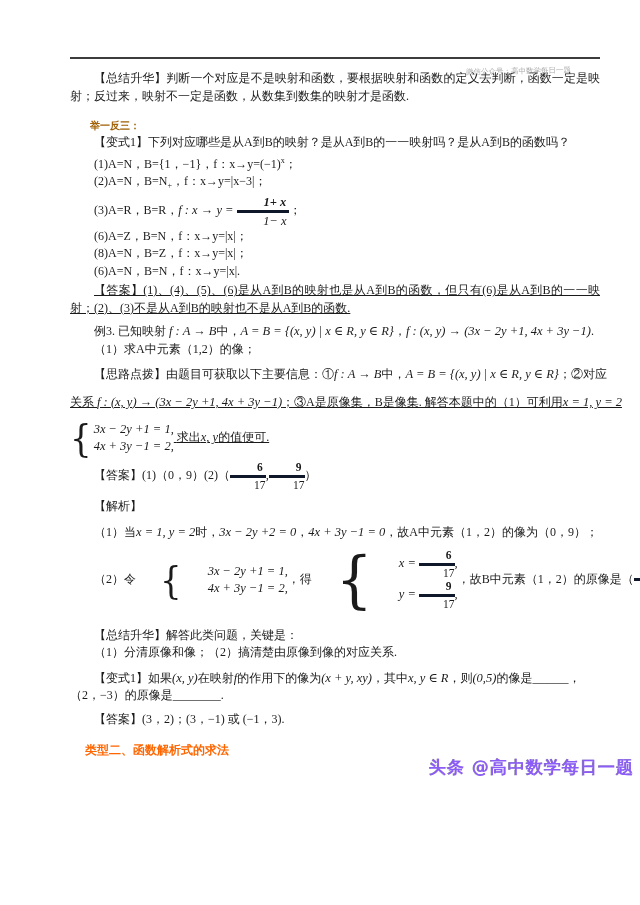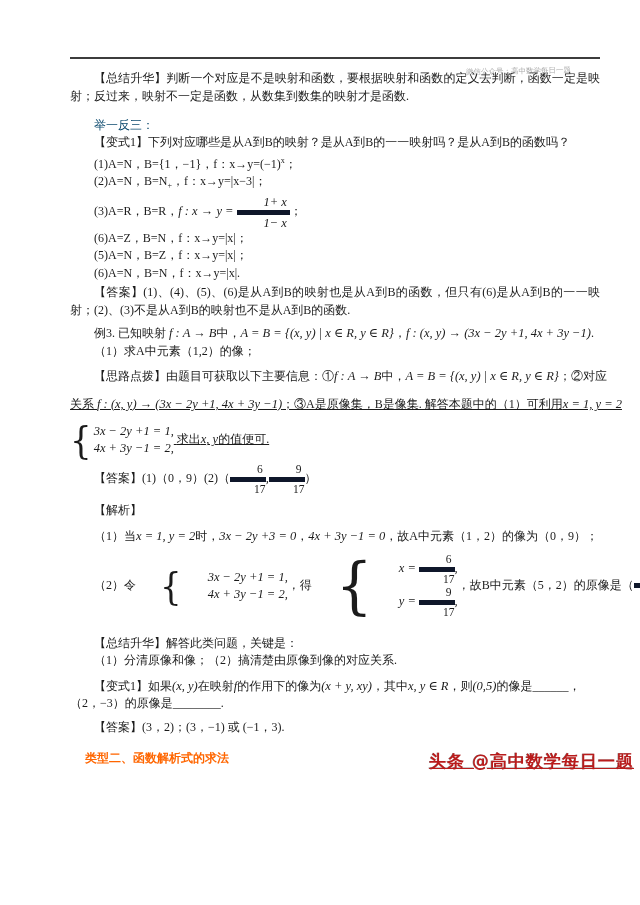--- a/index.html
+++ b/index.html
@@ -5,40 +5,40 @@
   html,body{margin:0;padding:0;background:#ffffff;}
   .page{position:relative;width:640px;height:783px;background:#ffffff;overflow:hidden;
         font-family:"Liberation Serif","DejaVu Serif",serif;color:#1b1b1b;margin-left:8px;}
   .content{margin:0 48px 0 62px;}
   .rule{border-top:2px solid #3c3c3c;margin-top:57px;height:0;}
   .para{font-size:12px;line-height:17.5px;text-align:justify;margin:0;}
   .ind{text-indent:2em;}
   .nw{white-space:nowrap;text-align:left;}
   .m{font-style:italic;font-family:"Liberation Serif","DejaVu Serif",serif;font-size:12.5px;}
   sup{font-size:8px;} sub{font-size:8px;}
-  .lianxi{color:#0c4a6e;font-weight:normal;font-size:12px;line-height:17px;margin:12px 0 0 0;text-indent:2em;}
+  .lianxi{color:#a16207;font-weight:bold;font-size:10px;line-height:17px;margin:12px 0 0 0;text-indent:2em;}
   .type2{color:#ff6600;font-weight:bold;font-size:12px;line-height:17px;margin:14px 0 0 15px;
          font-family:"DejaVu Sans","Liberation Sans",sans-serif;}
   .frac{display:inline-block;vertical-align:middle;text-align:center;line-height:1.12;font-size:11.5px;}
-  .frac .fn{display:block;border-bottom:5px solid #0f172a;padding:0 3px 1px;}
+  .frac .fn{display:block;border-bottom:3px solid #0f172a;padding:0 3px 1px;font-weight:bold;}
   .frac .fd{display:block;padding-top:1px;text-align:center;}
   .cases{display:inline-flex;align-items:center;vertical-align:middle;}
   .cases .brace{font-size:34px;line-height:1;transform:scaleY(1.08);font-weight:400;margin-right:2px;
                 font-family:"DejaVu Serif",serif;}
   .cases.tall .brace{font-size:58px;transform:scaleY(1.05);}
   .cases .rows{display:inline-block;text-align:left;}
   .cases .rows .row{display:block;line-height:17px;}
   .cases.tall .rows .row{line-height:28px;}
-  .mt2{margin-top:2px;} .mt6{margin-top:6px;} .mt8{margin-top:8px;}
+  .mt2{margin-top:2px;text-decoration:underline;} .mt6{margin-top:6px;} .mt8{margin-top:8px;}
   .mt10{margin-top:10px;text-decoration:underline;} .mt11{margin-top:11px;} .mt16{margin-top:16px;}
   .watermark{position:absolute;left:458px;top:66px;width:150px;font-size:7.5px;line-height:9px;
              color:rgba(110,110,110,0.6);transform:rotate(-1deg);}
-  .footer{position:absolute;right:14px;bottom:10px;font-family:"DejaVu Sans","Liberation Sans",sans-serif;
-          font-weight:bold;font-size:17px;color:#b91c1c;letter-spacing:1px;
-          text-shadow:1px 1px 0 #ffffff,-0.5px -0.5px 0 #8d8d8d;text-decoration:underline;}
+  .footer{position:absolute;right:14px;bottom:4px;font-family:"DejaVu Sans","Liberation Sans",sans-serif;
+          font-weight:bold;font-size:17px;color:#8b5cf6;letter-spacing:1px;
+          text-shadow:1px 1px 0 #ffffff,-0.5px -0.5px 0 #8d8d8d;}
 </style>
 </head>
 <body>
 
 <div class="page">
   <div class="content">
 
     <div class="rule"></div>
 
     <p class="para ind mt11">【总结升华】判断一个对应是不是映射和函数，要根据映射和函数的定义去判断，函数一定是映射；反过来，映射不一定是函数，从数集到数集的映射才是函数.</p>
@@ -48,21 +48,21 @@
     <p class="para ind nw">【变式1】下列对应哪些是从A到B的映射？是从A到B的一一映射吗？是从A到B的函数吗？</p>
 
     <p class="para ind nw"><span>(1)A=N，B={1，−1}，f：x→y=(−1)</span><sup>x</sup><span>；</span></p>
 
     <p class="para ind nw"><span>(2)A=N，B=N</span><sub>+</sub><span>，f：x→y=|x−3|；</span></p>
 
     <p class="para ind nw"><span>(3)A=R，B=R，</span><span class="m">f : x → y =</span>
       <span class="frac"><span class="fn m">1+ x</span><span class="fd m">1− x</span></span><span>；</span></p>
 
     <p class="para ind nw">(6)A=Z，B=N，f：x→y=|x|；</p>
-    <p class="para ind nw">(5)A=N，B=Z，f：x→y=|x|；</p>
+    <p class="para ind nw">(8)A=N，B=Z，f：x→y=|x|；</p>
     <p class="para ind nw">(6)A=N，B=N，f：x→y=|x|.</p>
 
     <p class="para ind mt2">【答案】(1)、(4)、(5)、(6)是从A到B的映射也是从A到B的函数，但只有(6)是从A到B的一一映射；(2)、(3)不是从A到B的映射也不是从A到B的函数.</p>
 
     <p class="para ind nw mt6"><span>例3. 已知映射</span> <span class="m">f : A → B</span><span>中，</span><span class="m">A = B = {(x, y) | x ∈ R, y ∈ R}</span><span>，</span><span class="m">f : (x, y) → (3x − 2y +1, 4x + 3y −1)</span><span>.</span></p>
 
     <p class="para ind nw">（1）求A中元素（1,2）的像；</p>
 
     <p class="para ind nw mt8"><span>【思路点拨】由题目可获取以下主要信息：①</span><span class="m">f : A → B</span><span>中，</span><span class="m">A = B = {(x, y) | x ∈ R, y ∈ R}</span><span>；②对应</span></p>
 
@@ -74,35 +74,35 @@
           <span class="rows">
             <span class="row m">3x − 2y +1 = 1,</span>
             <span class="row m">4x + 3y −1 = 2,</span>
           </span>
         </span> <span>求出</span><span class="m">x, y</span><span>的值便可.</span></p>
 
     <p class="para ind nw mt6"><span>【答案】(1)（0，9）(2)（</span><span class="frac"><span class="fn">6</span><span class="fd">17</span></span><span class="m">,</span><span class="frac"><span class="fn">9</span><span class="fd">17</span></span><span>）</span></p>
 
     <p class="para ind mt6">【解析】</p>
 
-    <p class="para ind nw mt8"><span>（1）当</span><span class="m">x = 1, y = 2</span><span>时，</span><span class="m">3x − 2y +3 = 0</span><span>，</span><span class="m">4x + 3y −1 = 0</span><span>，故A中元素（1，2）的像为（0，9）；</span></p>
+    <p class="para ind nw mt8"><span>（1）当</span><span class="m">x = 1, y = 2</span><span>时，</span><span class="m">3x − 2y +2 = 0</span><span>，</span><span class="m">4x + 3y −1 = 0</span><span>，故A中元素（1，2）的像为（0，9）；</span></p>
 
     <p class="para ind nw mt8"><span>（2）令</span><span class="cases">
           <span class="brace">{</span>
           <span class="rows">
             <span class="row m">3x − 2y +1 = 1,</span>
             <span class="row m">4x + 3y −1 = 2,</span>
           </span>
         </span><span>，得</span><span class="cases tall">
           <span class="brace">{</span>
           <span class="rows">
             <span class="row"><span class="m">x =</span> <span class="frac"><span class="fn">6</span><span class="fd">17</span></span><span class="m">,</span></span>
             <span class="row"><span class="m">y =</span> <span class="frac"><span class="fn">9</span><span class="fd">17</span></span><span class="m">,</span></span>
           </span>
-        </span><span>，故B中元素（5，2）的原像是（</span><span class="frac"><span class="fn">6</span><span class="fd">17</span></span></p>
+        </span><span>，故B中元素（1，2）的原像是（</span><span class="frac"><span class="fn">6</span><span class="fd">17</span></span></p>
 
     <p class="para ind mt16">【总结升华】解答此类问题，关键是：</p>
     <p class="para ind">（1）分清原像和像；（2）搞清楚由原像到像的对应关系.</p>
 
     <p class="para ind nw mt8"><span>【变式1】如果</span><span class="m">(x, y)</span><span>在映射</span><span class="m">f</span><span>的作用下的像为</span><span class="m">(x + y, xy)</span><span>，其中</span><span class="m">x, y ∈ R</span><span>，则</span><span class="m">(0,5)</span><span>的像是______，</span></p>
 
     <p class="para nw">（2，−3）的原像是________.</p>
 
     <p class="para ind nw mt6">【答案】(3，2)；(3，−1) 或 (−1，3).</p>
 

